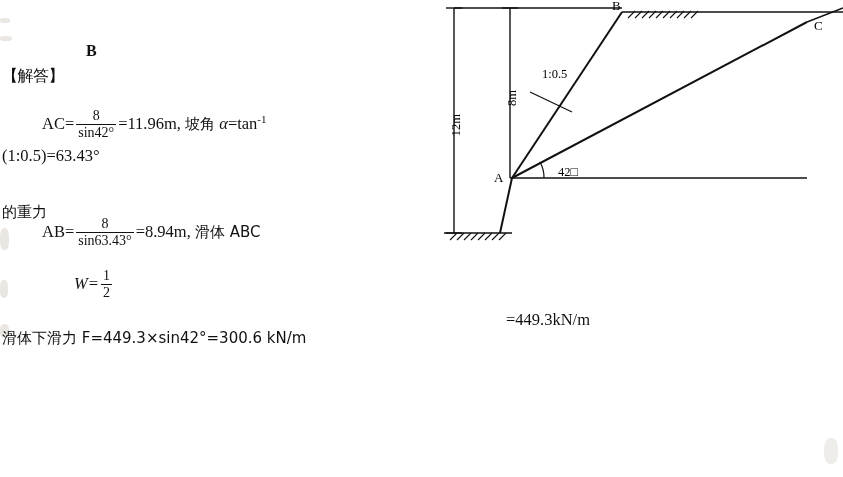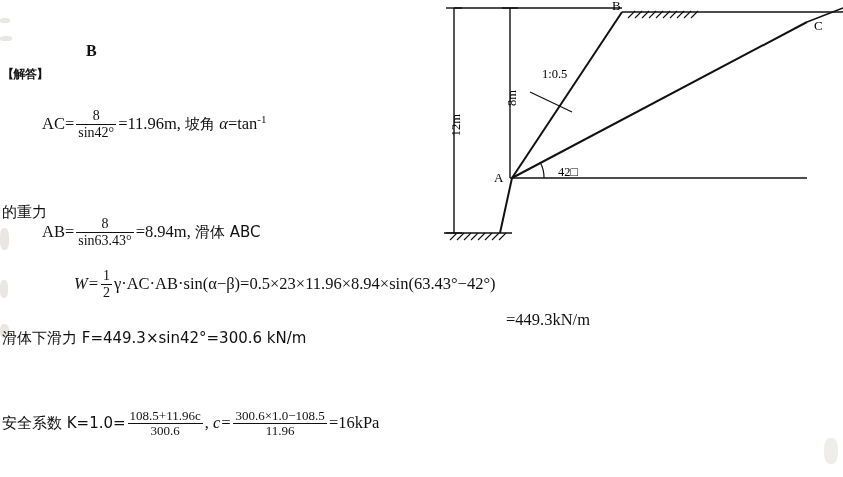--- a/index.html
+++ b/index.html
@@ -33,22 +33,22 @@
     left: 86px;
     top: 42px;
     font-weight: bold;
     font-size: 16px;
     font-family: "Liberation Serif", serif;
   }
   .jieda {
     position: absolute;
     left: 2px;
     top: 66px;
-    font-weight: bold;
-    font-size: 12px;
+    font-weight: normal;
+    font-size: 16px;
     letter-spacing: -0.5px;
     font-family: "DejaVu Sans", sans-serif;
   }
   .line {
     position: absolute;
     font-size: 16.5px;
     white-space: nowrap;
     line-height: 1.1;
   }
   .indent { left: 42px; }
@@ -135,41 +135,38 @@
     <div class="answer-letter">B</div>
 
     <div class="jieda">【解答】</div>
 
     <div class="line indent l1">
       <span>AC=</span><span class="frac"><span class="num">8</span><span class="den">sin42°</span></span><span>=11.96m,</span>
       <span class="cn">坡角</span>
       <span class="ital">α</span><span>=tan</span><span class="sup">-1</span>
     </div>
 
+    <div class="line flush l2">(1:0.5)=63.43°</div>
 
     <div class="line indent l3">
       <span>AB=</span><span class="frac"><span class="num">8</span><span class="den">sin63.43°</span></span><span>=8.94m,</span>
       <span class="cn">滑体 ABC</span>
     </div>
 
     <div class="line flush l4 cn">的重力</div>
 
     <div class="line l5">
-      <span class="ital">W=</span><span class="frac"><span class="num">1</span><span class="den">2</span></span><span>γ·AC·AB·sin(α−β)=0.5×23×11.96×8.94×sin(63.43°−42°)</span>
+      <span class="ital">W=</span><span class="frac"><span class="num">1</span><span class="den">2</span></span>
     </div>
 
     <div class="line l6">=449.3kN/m</div>
 
     <div class="line flush l7 cn">滑体下滑力 F=449.3×sin42°=300.6 kN/m</div>
 
 
-    <div class="line flush l9">
-      <span class="cn">安全系数 K=1.0=</span><span class="frac frac-sm"><span class="num">108.5+11.96c</span><span class="den">300.6</span></span><span>,</span>
-      <span class="ital">c=</span><span class="frac frac-sm"><span class="num">300.6×1.0−108.5</span><span class="den">11.96</span></span><span>=16kPa</span>
-    </div>
 
   </div>
 
   <div class="figure">
     <svg class="fig-svg" width="411" height="250" viewBox="0 0 411 250">
 
       <line x1="190" y1="12" x2="411" y2="12" stroke="#111" stroke-width="1.6"></line>
       <g stroke="#111" stroke-width="1.1">
         <line x1="196" y1="18" x2="203" y2="11"></line>
         <line x1="203" y1="18" x2="210" y2="11"></line>

